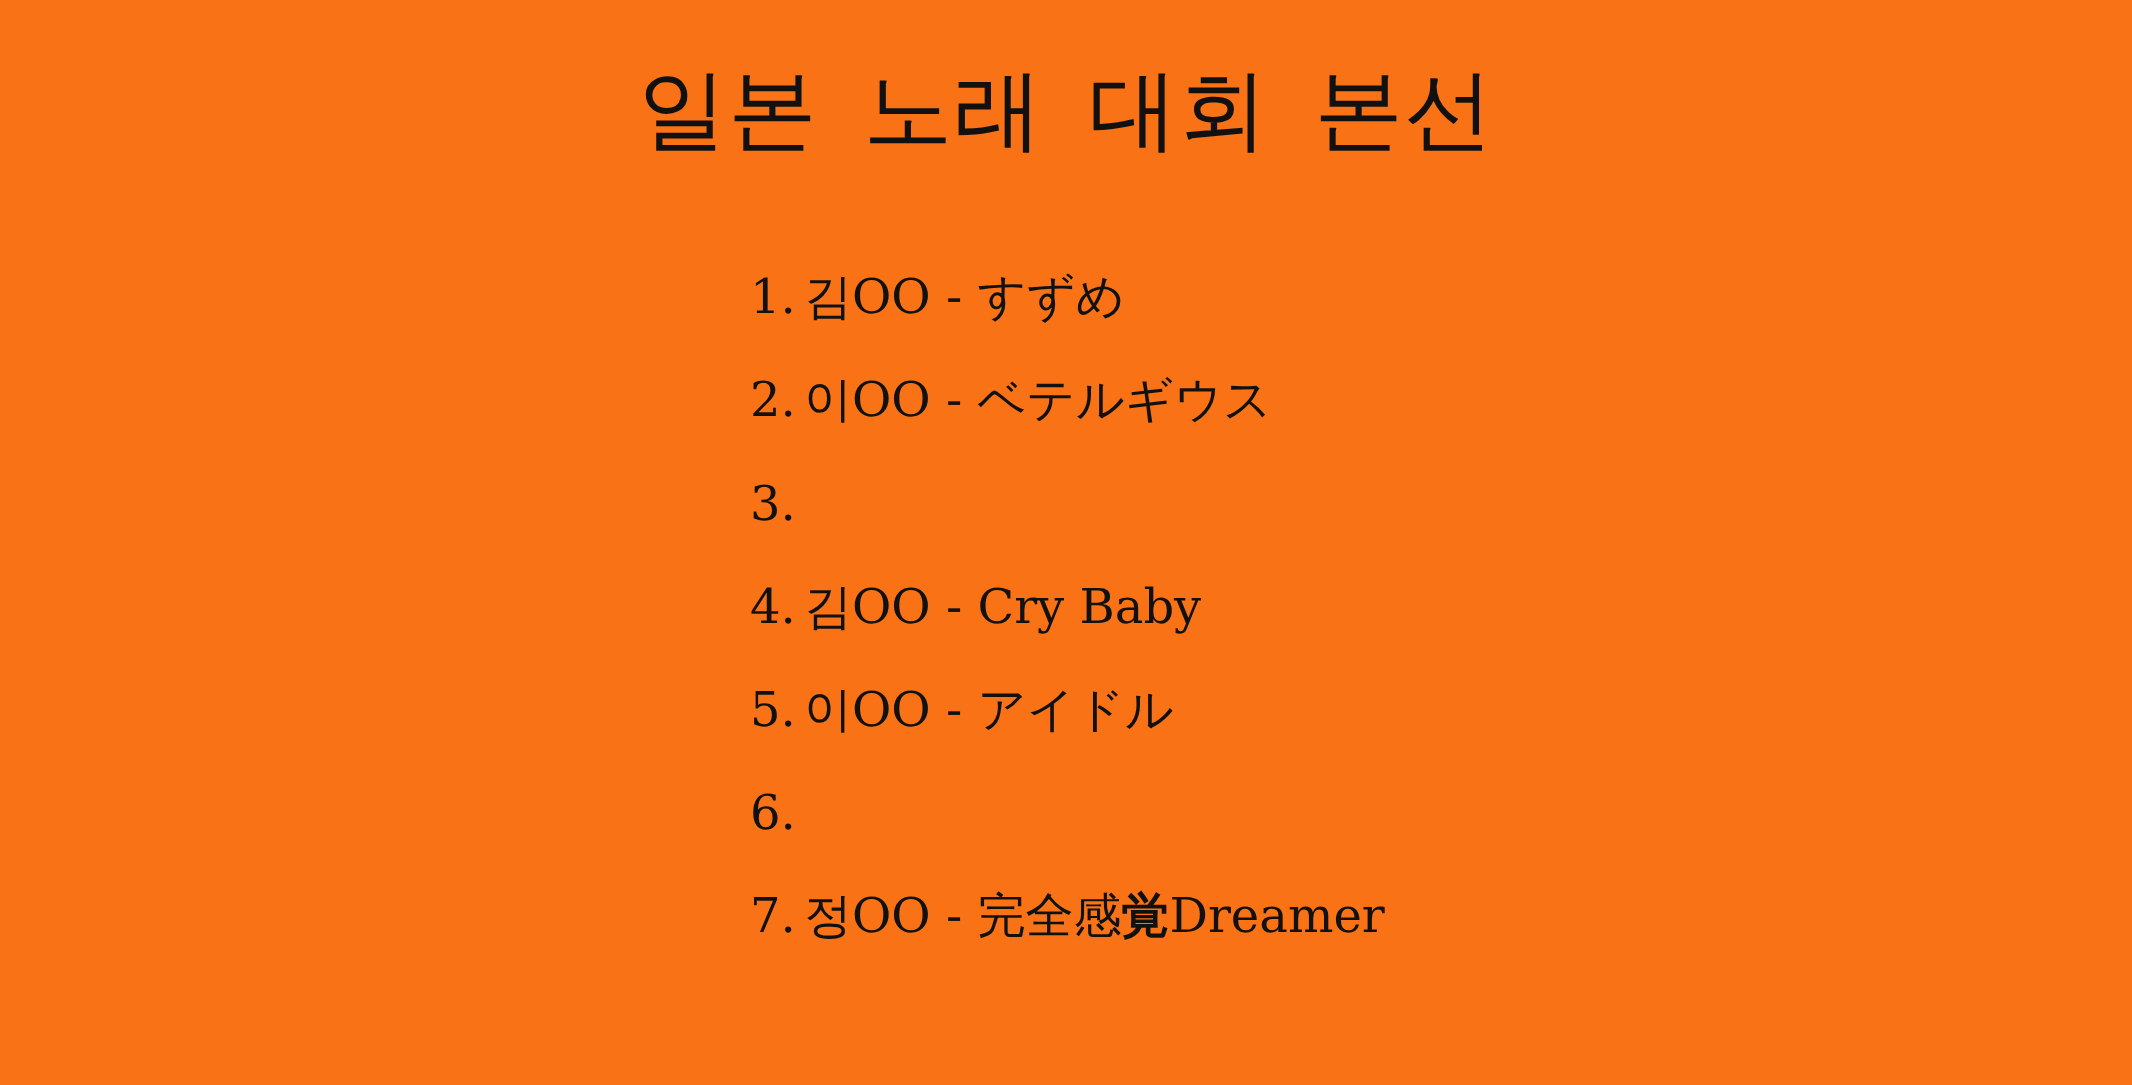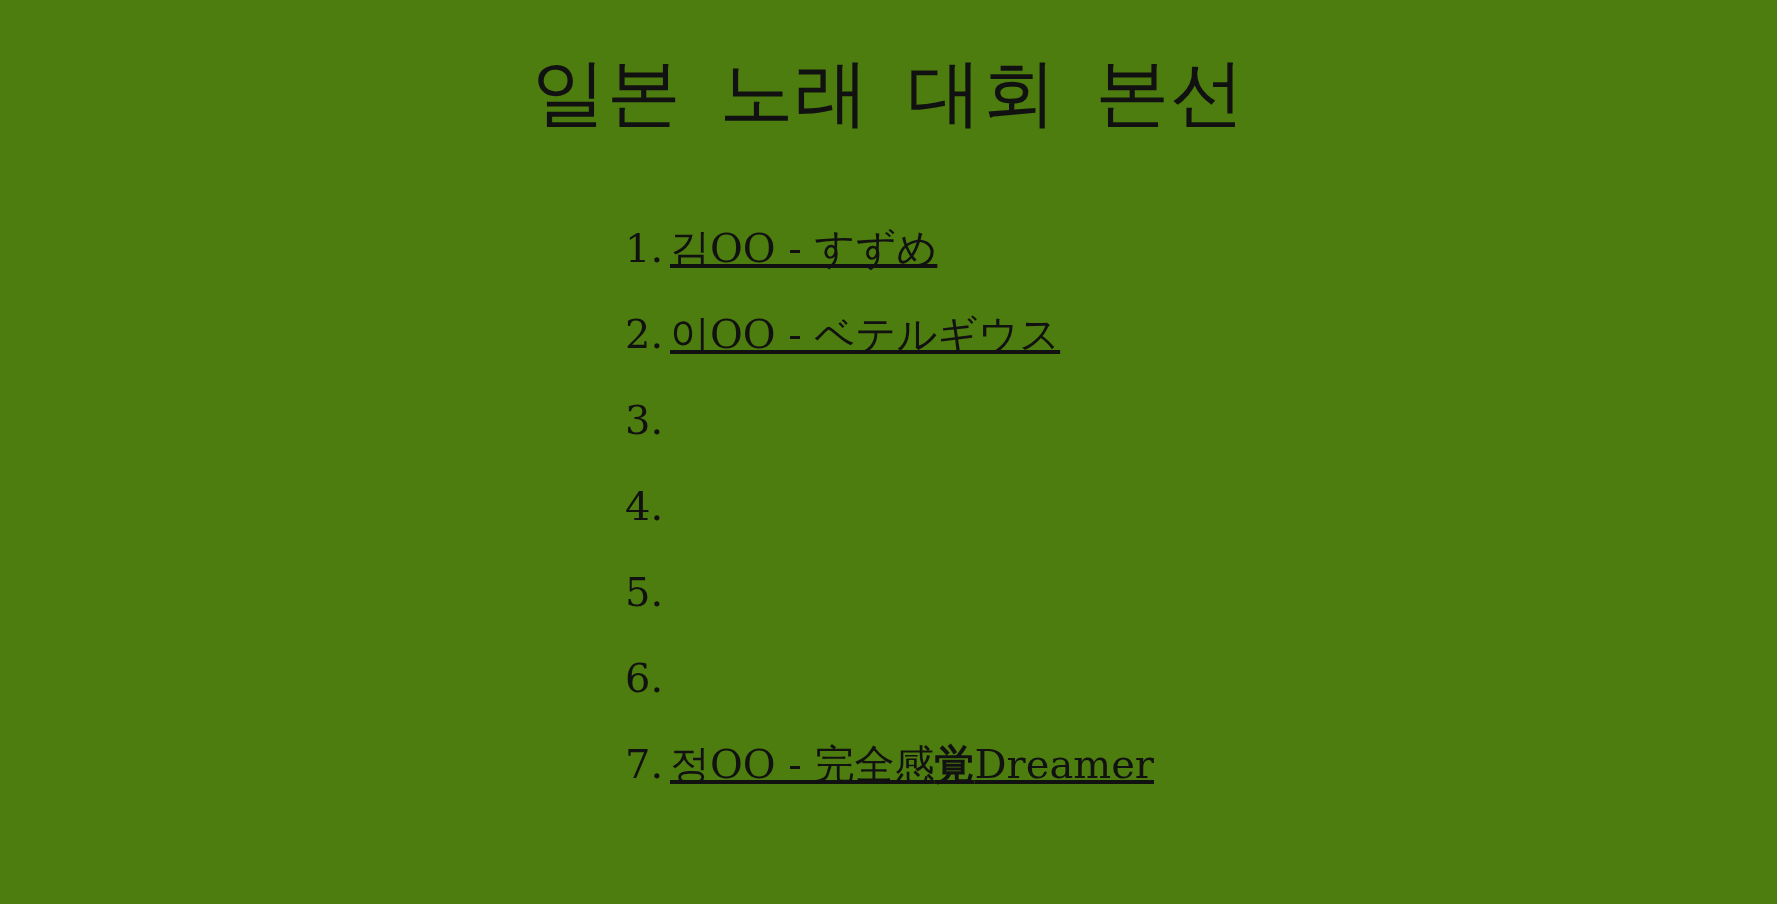--- a/index.html
+++ b/index.html
@@ -41,31 +41,30 @@
     line-height: 86px;
     font-size: 40px;
     white-space: pre;
   }
   .num {
     display: inline-block;
     min-width: 45px;
   }
   .txt {
     display: inline-block;
-    text-decoration: underline;
   }
   .gothic {
     font-family: "DejaVu Sans", "Liberation Sans", sans-serif;
     font-weight: 600;
   }
 </style>
 </head>
 <body>
 
-<div class="slide" style="background: #4d7c0f; color: rgb(17, 17, 17);">
+<div class="slide" style="background: #f97316; color: rgb(17, 17, 17);">
 
   <h1 class="title">일본 노래 대회 본선</h1>
 
   <div class="song-list">
 
     <div class="row">
       <span class="num">1.</span>
       <span class="txt"><span>김OO - すずめ</span></span>
     </div>
 
@@ -73,24 +72,26 @@
       <span class="num">2.</span>
       <span class="txt"><span>이OO - ベテルギウス</span></span>
     </div>
 
     <div class="row">
       <span class="num">3.</span>
     </div>
 
     <div class="row">
       <span class="num">4.</span>
+      <span class="txt"><span>김OO - Cry Baby</span></span>
     </div>
 
     <div class="row">
       <span class="num">5.</span>
+      <span class="txt"><span>이OO - アイドル</span></span>
     </div>
 
     <div class="row">
       <span class="num">6.</span>
     </div>
 
     <div class="row">
       <span class="num">7.</span>
       <span class="txt"><span>정OO - 完全感</span><span class="gothic">覚</span><span>Dreamer</span></span>
     </div>

